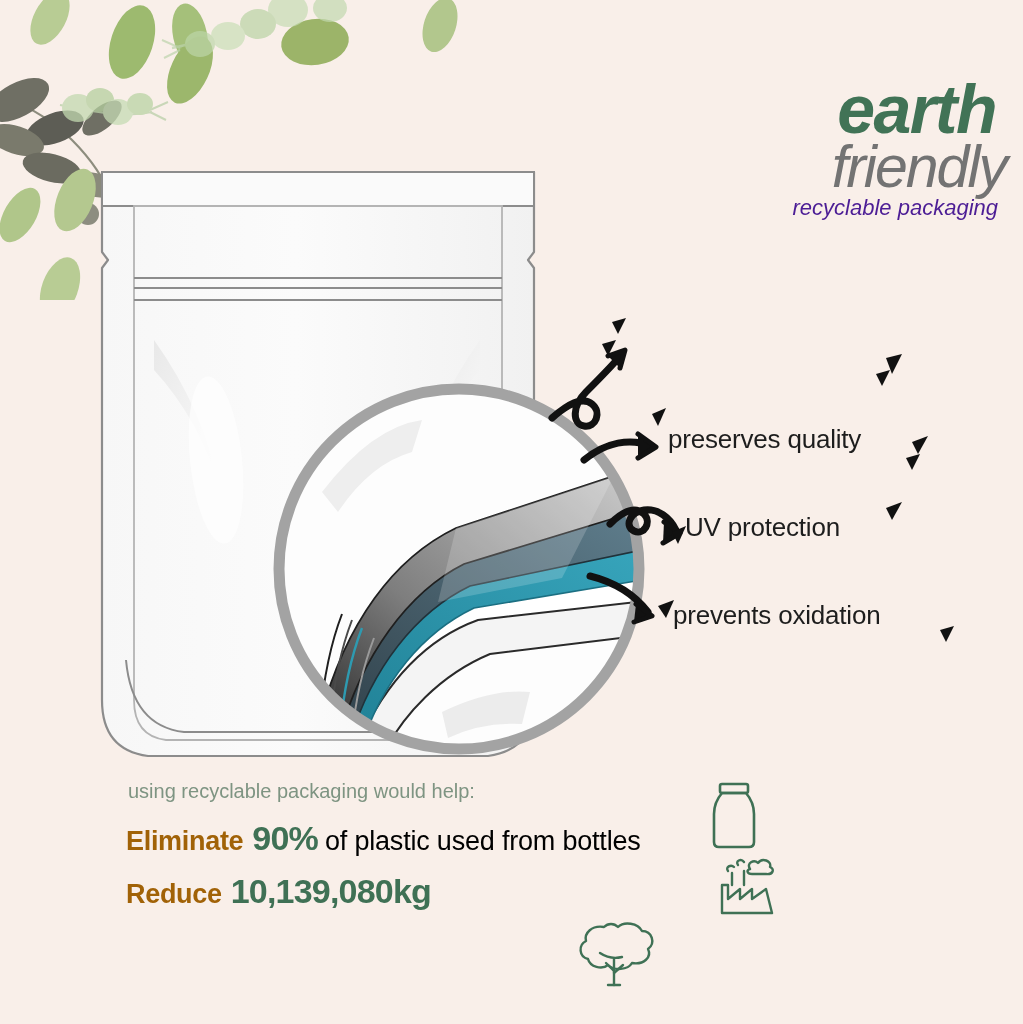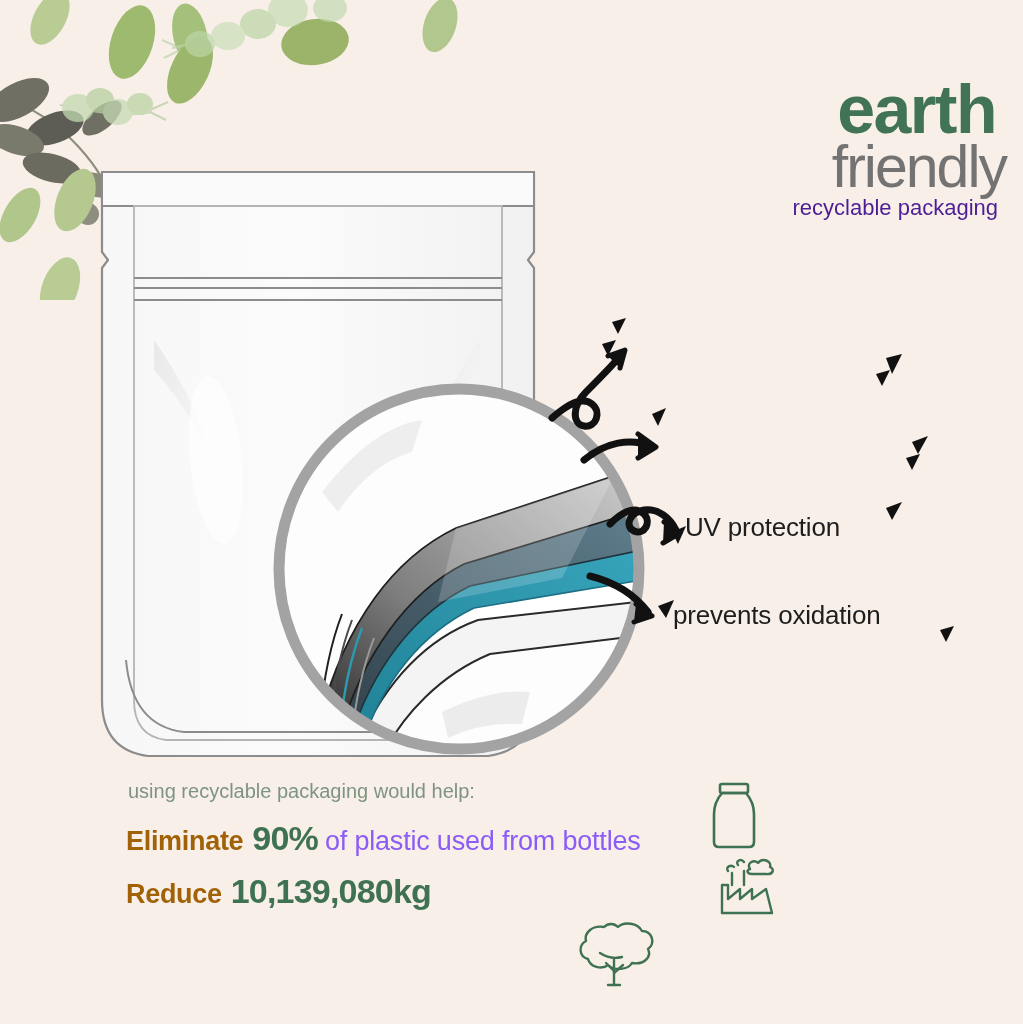--- a/index.html
+++ b/index.html
@@ -25,20 +25,21 @@
     pointer-events: none;
   }
 
   
   .headline {
     position: absolute;
     left: 586px;
     top: 78px;
     width: 420px;
     text-align: right;
+    font-style: italic;
   }
   .headline .line1 {
     display: block;
     font-size: 68px;
     font-weight: 700;
     letter-spacing: -1.5px;
     color: #417356;
     line-height: 0.92;
     padding-right: 10px;
   }
@@ -129,21 +130,21 @@
   .stat-num {
     font-size: 34px;
     font-weight: 700;
     color: #3f7155;
     letter-spacing: -0.8px;
     margin: 0 7px 0 9px;
   }
   .stat-tail {
     font-size: 27px;
     font-weight: 400;
-    color: #8b5cf6;
+    color: #000000;
     letter-spacing: -0.2px;
   }
 
   
   .icon-bottle { position: absolute; left: 706px; top: 780px; }
   .icon-factory { position: absolute; left: 716px; top: 855px; }
   .icon-tree   { position: absolute; left: 574px; top: 915px; }
 </style>
 </head>
 <body>
@@ -318,20 +319,21 @@
         <polygon points="122,114 136,108 128,126"></polygon>
         <polygon points="382,142 398,136 388,154"></polygon>
         <polygon points="376,158 390,154 382,170"></polygon>
         <polygon points="142,232 156,226 148,244"></polygon>
         <polygon points="356,208 372,202 362,220"></polygon>
         <polygon points="128,306 144,300 136,318"></polygon>
         <polygon points="410,330 424,326 416,342"></polygon>
       </g>
     </svg>
 
+    <span class="callout-label cl1">preserves quality</span>
     <span class="callout-label cl2">UV protection</span>
     <span class="callout-label cl3">prevents oxidation</span>
   </div>
 
   <div class="stats">
     <p class="stats-intro">using recyclable packaging would help:</p>
 
     <div class="stat-row">
       <span class="stat-verb">Eliminate</span>
       <span class="stat-num">90%</span>

